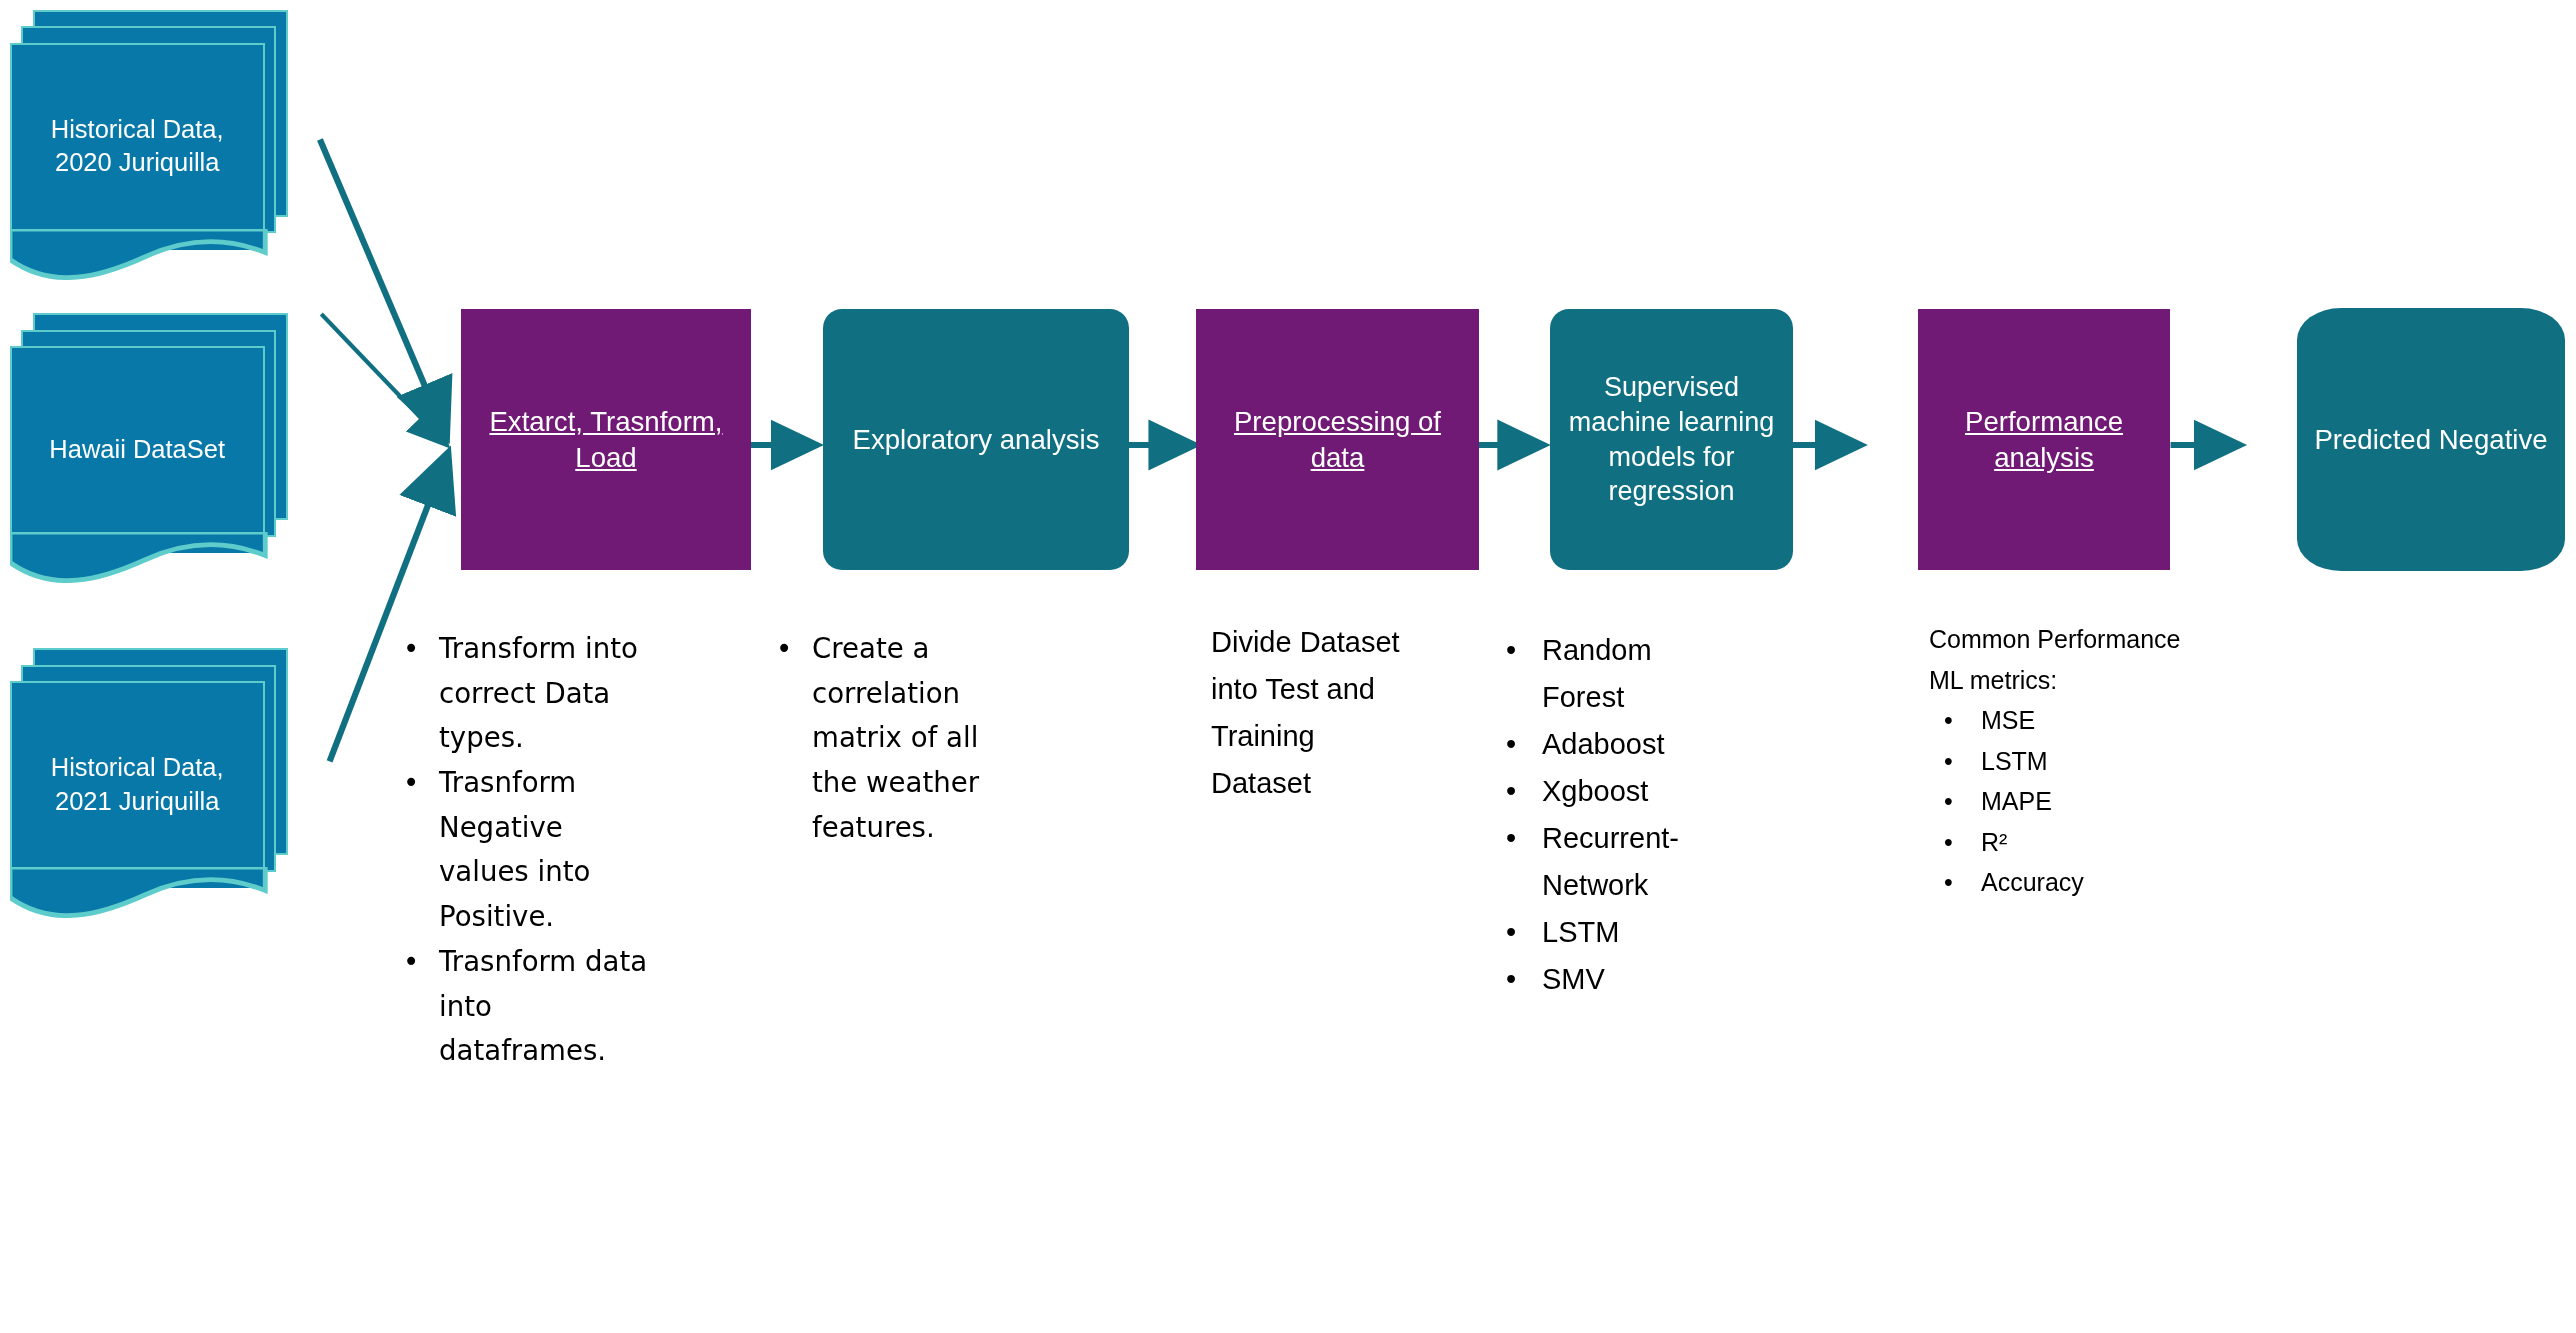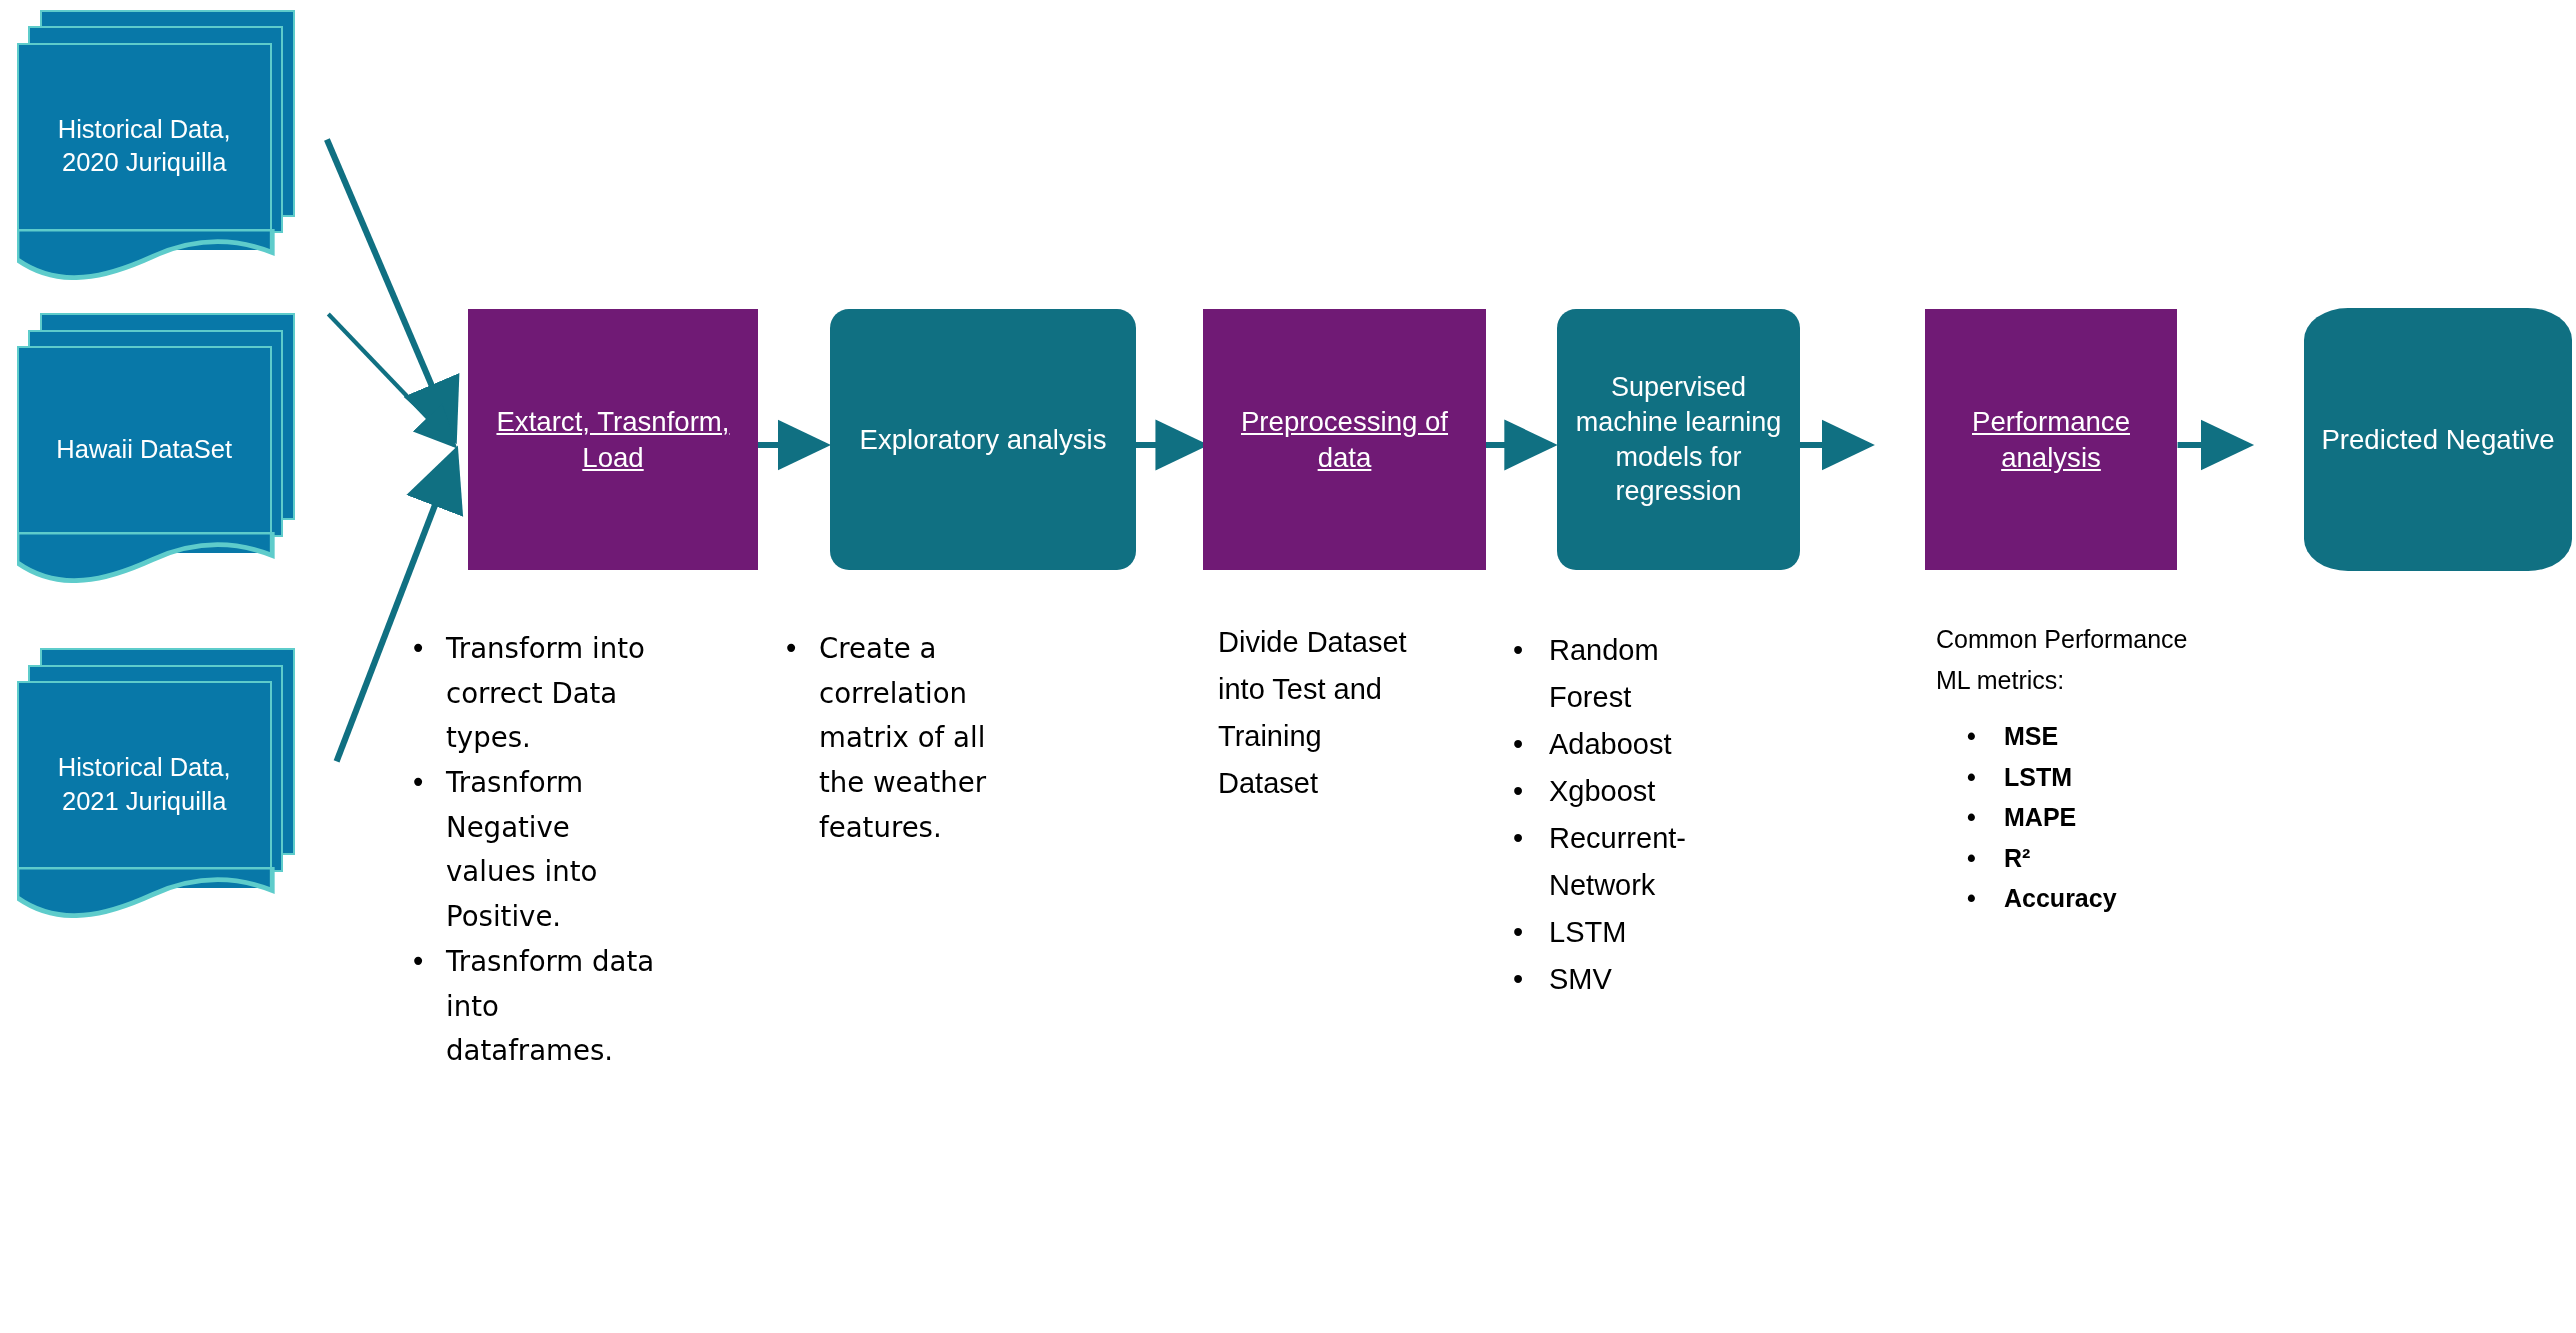--- a/index.html
+++ b/index.html
@@ -1,19 +1,19 @@
 <!DOCTYPE html>
 <html style="font-size:11px"><head>
 <meta charset="utf-8">
 <style>
   html,body{margin:0;padding:0;background:#ffffff;}
   body{width:2576px;height:1334px;position:relative;overflow:hidden;
        font-family:"Liberation Sans",sans-serif;-webkit-font-smoothing:antialiased;}
 
-  #stage{position:absolute;left:7px;top:0;width:2364px;height:1334px;}
+  #stage{position:absolute;left:0;top:0;width:2364px;height:1334px;}
 
   
   .doc-stack{position:absolute;}
   .doc-sheet{position:absolute;background:#0878A8;border:2.8px solid #5ECCCB;box-sizing:border-box;}
   .doc-sheet.s1{left:23.4px;top:0;width:255px;height:207px;}
   .doc-sheet.s2{left:11.7px;top:16.5px;width:255px;height:207px;}
   .doc-sheet.s3{left:0;top:33px;width:255px;height:207px;
                 border-bottom:none;}
   .doc-wave{position:absolute;left:0;top:219px;width:258px;height:51px;overflow:hidden;}
   .doc-wave svg{display:block;}
@@ -35,21 +35,21 @@
 
   
   .col{position:absolute;color:#000000;}
   .col.dejavu{font-family:"DejaVu Sans",sans-serif;}
   .col.lib{font-family:"Liberation Sans",sans-serif;}
   .bullets{list-style:none;margin:8px;padding:0;}
   .bullets li{position:relative;padding-left:43px;margin:0;}
   .bullets li::before{content:"\2022";position:absolute;left:6.9px;top:0;
                       font-size:1em;line-height:inherit;color:#000;}
   .plain{margin:0;}
-  .sub-bullets{list-style:none;margin:16px;padding:0;font-weight:bold;}
+  .sub-bullets{list-style:none;margin:0;padding:0;}
   .sub-bullets li{position:relative;padding-left:52px;margin:0;}
   .sub-bullets li::before{content:"\2022";position:absolute;left:15px;top:0;
                           font-size:1em;line-height:inherit;color:#000;}
 </style>
 </head>
 <body>
 
 <div id="stage">
 
   <svg class="arrow-layer" viewBox="0 0 3736 1934" width="2576" height="1334">

